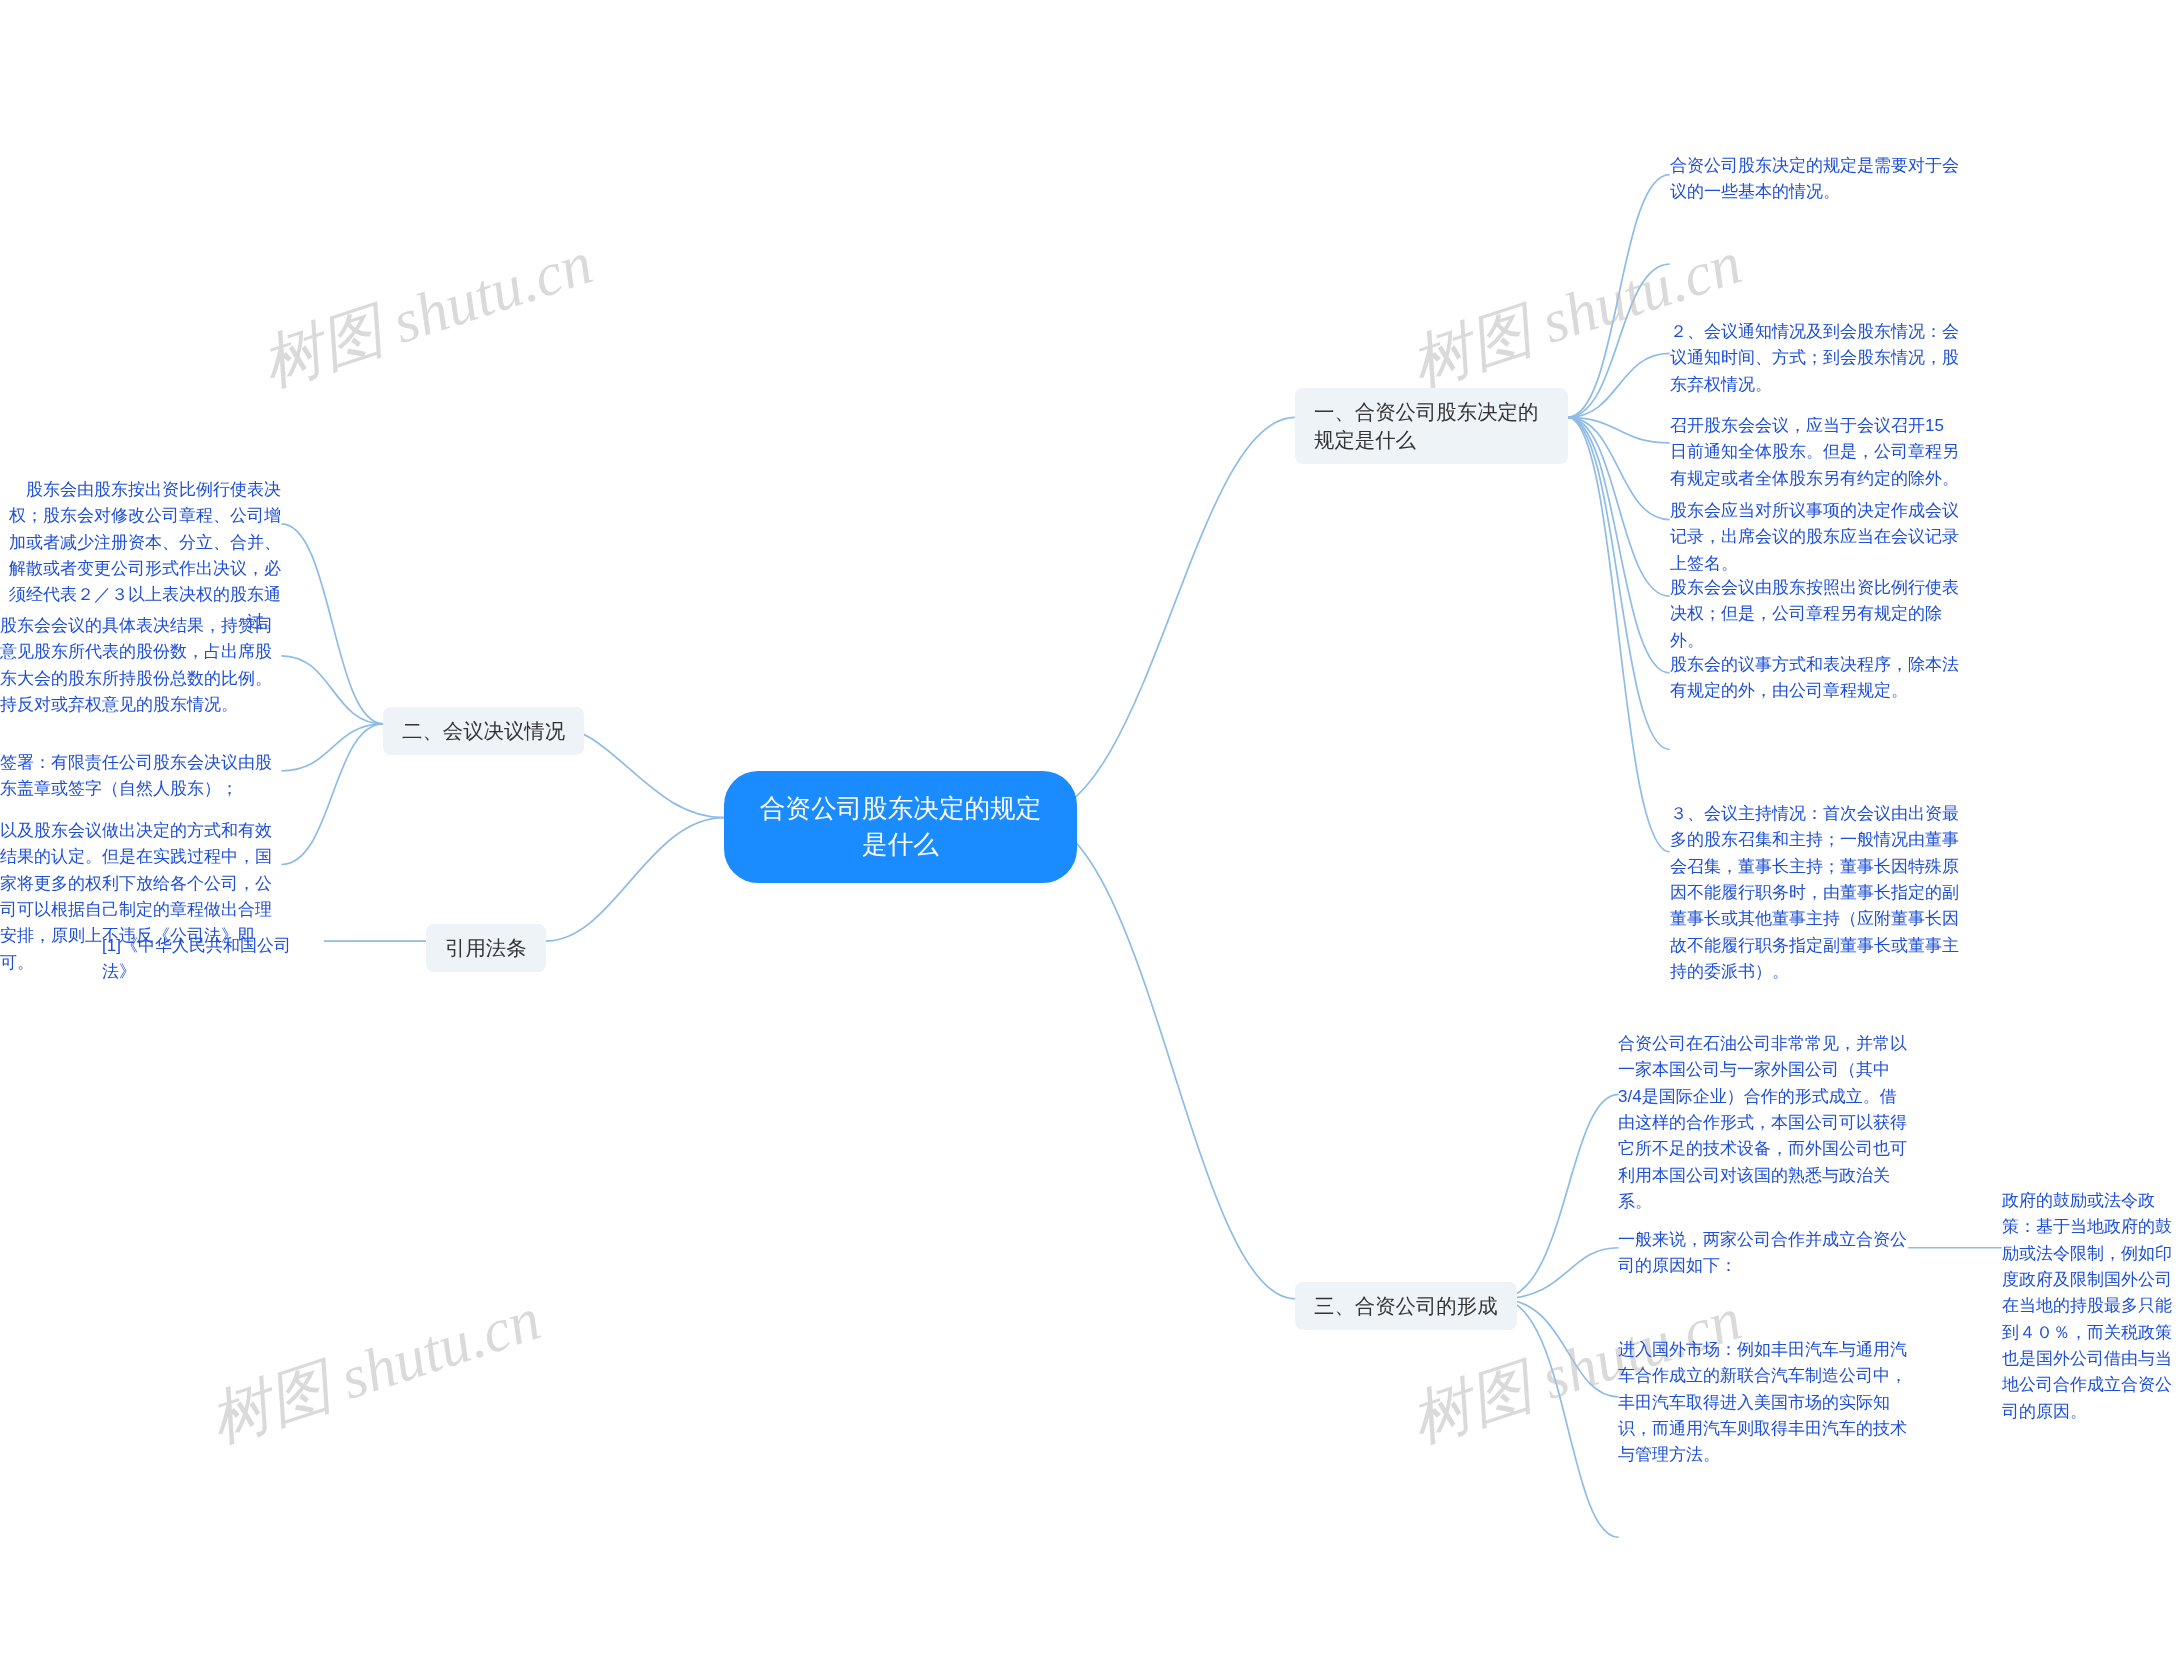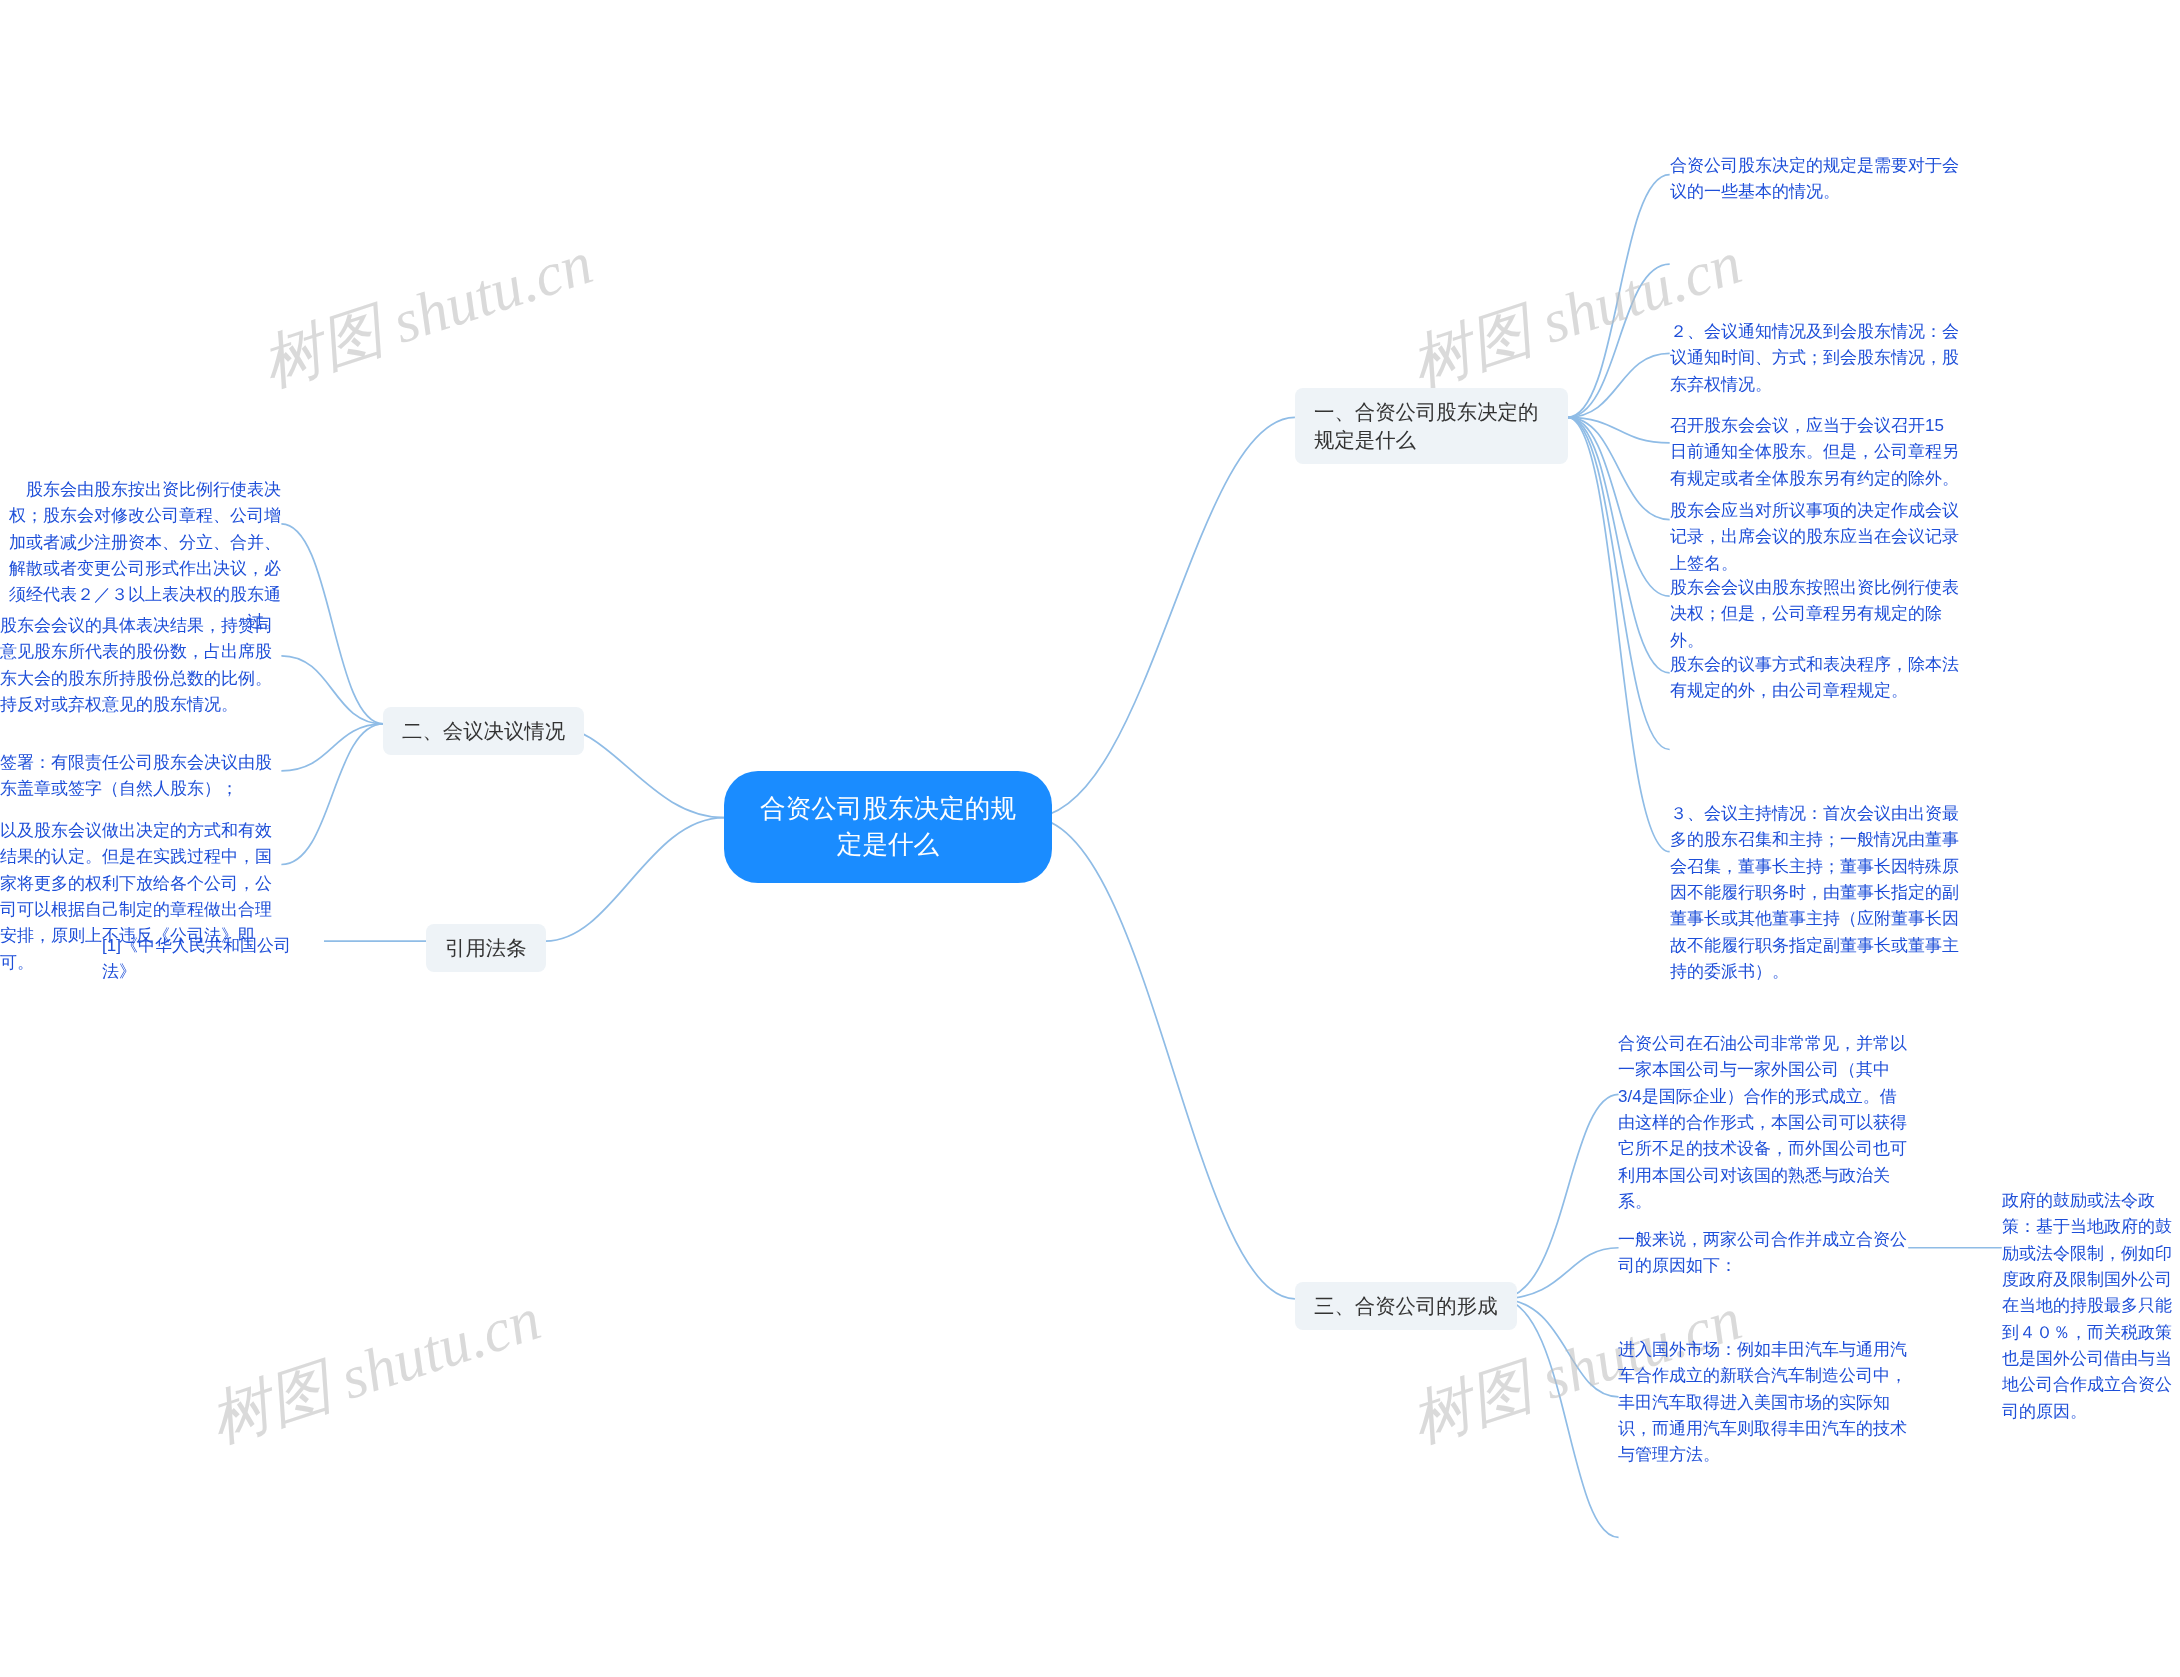--- a/index.html
+++ b/index.html
@@ -1,19 +1,19 @@
 <!DOCTYPE html>
 <html style="font-size:13.6px"><head>
 <meta charset="utf-8">
 <style>
 html,body{margin:0;padding:0;width:2181px;height:1677px;background:#fff;font-family:"Microsoft YaHei","PingFang SC","Hiragino Sans GB",sans-serif;overflow:hidden}
 .canvas{position:relative;width:2181px;height:1677px}
 svg.links{position:absolute;top:0;left:0;width:2181px;height:1677px;pointer-events:none}
 .node{position:absolute;box-sizing:border-box}
-.center{background:#1a8cff;color:#fff;font-size:25.6px;line-height:1.4;border-radius:34px;padding:20.4px 31px;text-align:center;width:328px}
+.center{background:#1a8cff;color:#fff;font-size:25.6px;line-height:1.4;border-radius:34px;padding:20.4px 31px;text-align:center;width:353px}
 .branch{background:#eef3f7;color:#333;font-size:20.4px;border-radius:8px;padding:10.2px 19px;white-space:nowrap}
 .branch.wrap{white-space:normal;width:273px}
 .leaf{color:#1d4ed8;font-size:17px;line-height:1.55;width:290px}
 .leafR{width:290px}
 .leafRR{width:307px}
 .wm{position:absolute;color:#bdbdbd;font-size:61px;transform:rotate(-18deg);font-style:italic;font-family:"Times New Roman",serif;opacity:.55;white-space:nowrap;pointer-events:none}
 </style>
 </head>
 <body>
 <div class="canvas">

